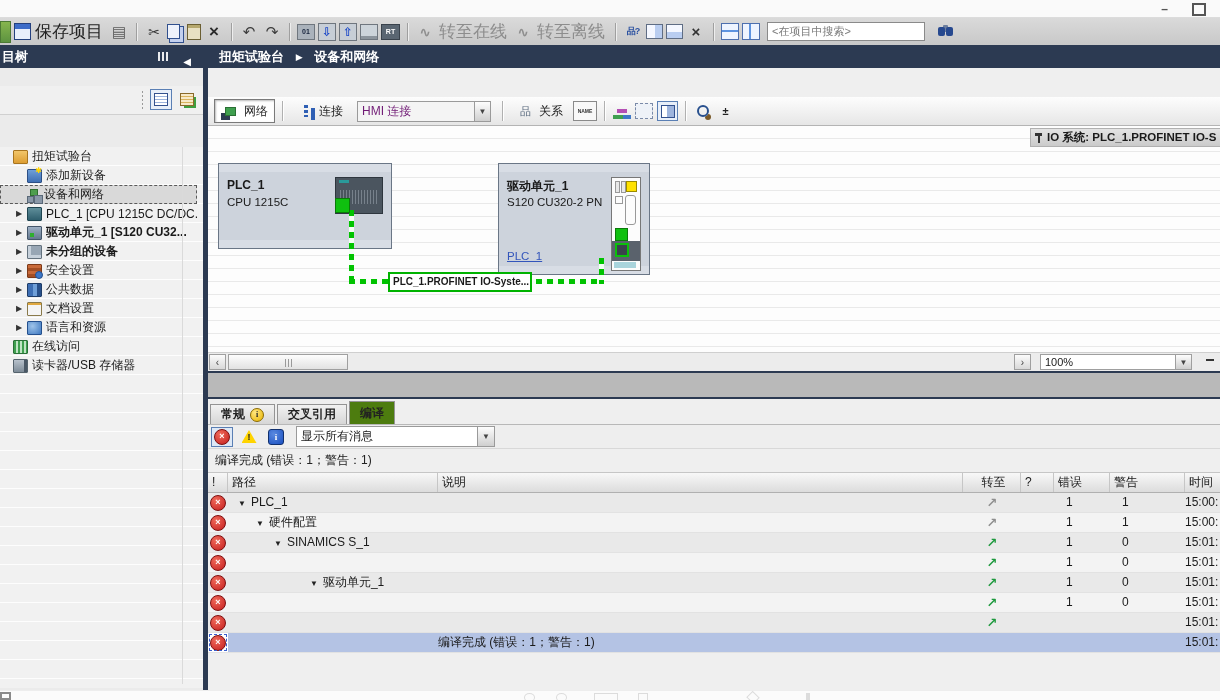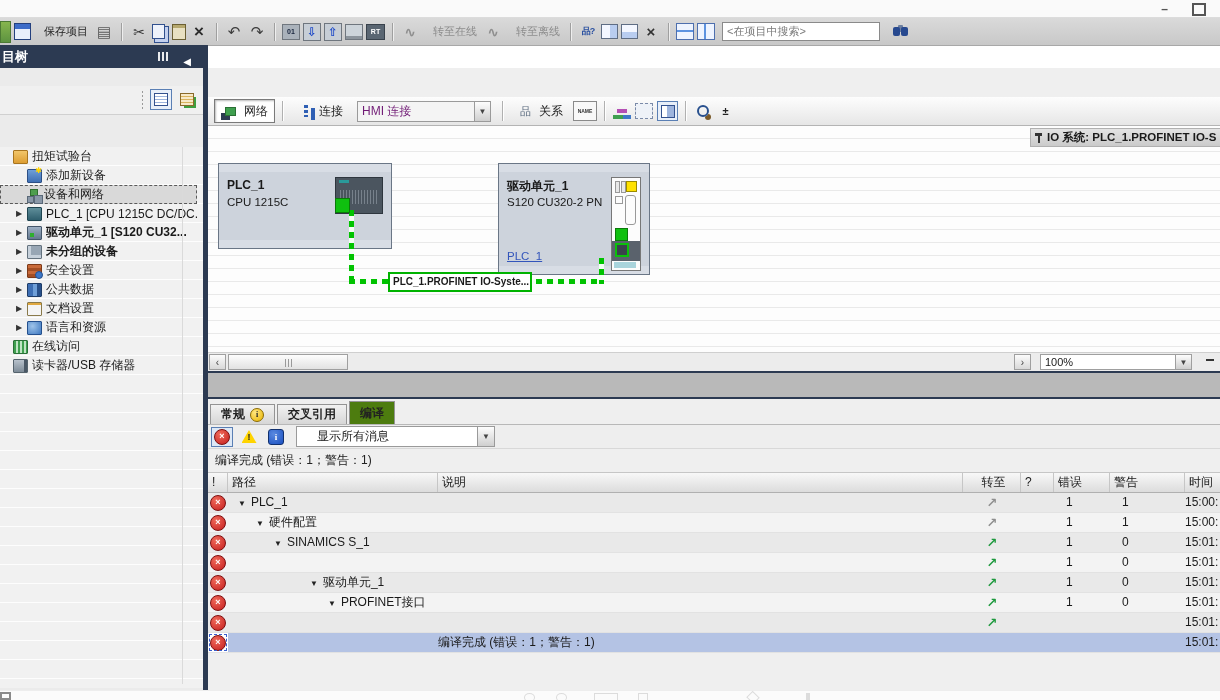--- a/index.html
+++ b/index.html
@@ -12,21 +12,21 @@
   #titlebar{left:0;top:0;width:1220px;height:17px;background:#fafafa;border-bottom:1px solid #dcdcdc;}
   .win-btn{position:absolute;top:3px;color:#555;font-size:12px;line-height:12px;cursor:default;}
   #btn-min{right:52px;font-weight:bold;}
   #btn-max{right:14px;width:10px;height:9px;border:2px solid #555;}
 
   
   #top-toolbar{left:0;top:18px;width:1220px;height:27px;background:linear-gradient(180deg,#dadada,#c8c8c8);
     border-bottom:1px solid #a8a8a8;display:flex;align-items:center;}
   .tb-items{display:flex;align-items:center;gap:3px;padding-left:0;}
   .tb-sep{width:1px;height:18px;background:#9f9f9f;margin:0 4px;box-shadow:1px 0 0 #eee;}
-  .tb-label{font-size:11px;color:#222;margin:0 3px 0 10px;white-space:nowrap;}
+  .tb-label{font-size:17px;color:#222;margin:0 3px 0 1px;white-space:nowrap;}
   .tb-label.dim{color:#8d8d8d;}
   .tbi{width:20px;height:20px;display:inline-flex;align-items:center;justify-content:center;
        font-size:13px;color:#333;position:relative;flex:0 0 auto;}
   .tb-search{width:148px;height:17px;border:1px solid #8a8a8a;background:#fff;color:#7a7a7a;
        font-size:11px;padding:0 4px;margin:0 4px;font-family:inherit;}
   [data-name="project-partial-icon"]{width:9px;background:linear-gradient(#86b54e,#5d9340);border:1px solid #4c7a34;margin-left:0;}
   [data-name="save-icon"]{background:linear-gradient(180deg,#3d6cc8 0 5px,#e9effc 5px 15px,#3d6cc8 15px);border:1px solid #24407e;width:15px;height:15px;}
   [data-name="print-icon"]::before{content:"▤";font-size:15px;color:#5a5a5a;}
   [data-name="cut-icon"]::before{content:"✂";font-size:14px;color:#333;}
   [data-name="copy-icon"]{width:11px;height:13px;background:#eef2fb;border:1px solid #31508e;box-shadow:3px 3px 0 #c3d0ee,3px 3px 0 1px #31508e;margin-right:4px;}
@@ -201,21 +201,21 @@
      border-bottom:1px solid #d8d8d8;display:flex;align-items:center;padding-left:3px;box-sizing:border-box;gap:5px;background:#eeeeee;}
   .f-btn{width:22px;height:20px;display:flex;align-items:center;justify-content:center;box-sizing:border-box;}
   .f-btn.sel{border:1px solid #5a7fb4;background:#dde8f6;}
   .error-icon{width:14px;height:14px;border-radius:50%;background:radial-gradient(circle at 35% 30%,#f06a5a,#c41e1e);
      border:1px solid #7e0e0e;color:#fff;font-size:9px;font-weight:bold;display:inline-flex;align-items:center;justify-content:center;line-height:1;}
   .warn-icon{width:15px;height:13px;background:#ffd400;clip-path:polygon(50% 0,100% 100%,0 100%);
      color:#222;font-size:9px;font-weight:bold;display:inline-flex;align-items:flex-end;justify-content:center;line-height:1.1;}
   .info-icon{width:14px;height:14px;border-radius:3px;background:radial-gradient(circle at 35% 30%,#5a8ae0,#1a4fc0);
      border:1px solid #10306e;color:#fff;font-size:9px;font-weight:bold;display:inline-flex;align-items:center;justify-content:center;font-family:"Liberation Serif",serif;}
   #filter-select{width:197px;height:19px;border:1px solid #9a9a9a;background:#fff;display:inline-flex;align-items:center;margin-left:4px;}
-  #filter-select .tx{flex:1;font-size:12px;padding-left:20px;}
+  #filter-select .tx{flex:1;font-size:12px;padding-left:4px;}
   #filter-select .ar{width:16px;height:100%;background:linear-gradient(180deg,#fdfdfd,#cfcfcf);border-left:1px solid #9a9a9a;
      font-size:8px;color:#444;display:flex;align-items:center;justify-content:center;}
   #insp-status{position:absolute;left:7px;top:53px;font-size:12px;color:#222;}
 
   
   #msg-table{position:absolute;left:0;top:73px;width:1012px;}
   .mhead{position:relative;height:19px;background:linear-gradient(180deg,#f8f8f8,#dcdcdc);border-top:1px solid #c6c6c6;border-bottom:1px solid #b0b0b0;font-size:12px;}
   .mhead .hc{position:absolute;top:0;height:19px;line-height:19px;padding-left:4px;box-sizing:border-box;border-right:1px solid #c6c6c6;overflow:hidden;white-space:nowrap;}
   .mrow{position:relative;height:19px;font-size:12px;border-bottom:1px solid #e2e2e2;}
   .mrow.even{background:#e9e9e9;}
@@ -294,20 +294,25 @@
         <input class="tb-search" data-name="project-search-input" value="&lt;在项目中搜索&gt;" style="">
         <span class="tbi" data-name="search-project-icon"></span>
       </div>
   </div>
 
   <div class="abs" id="tree-header" data-name="project-tree-header">
     <span data-name="project-tree-title">目树</span>
     <span class="hdr-bars" data-name="auto-collapse-icon"></span>
     <span class="hdr-collapse" data-name="collapse-panel-icon">◀</span>
   </div>
+  <div class="abs" id="breadcrumb" data-name="breadcrumb">
+    <b data-name="breadcrumb-project">扭矩试验台</b>
+    <span class="sep" data-name="breadcrumb-separator-icon">▶</span>
+    <b data-name="breadcrumb-page">设备和网络</b>
+  </div>
   <div class="abs" id="splitter" data-name="panel-splitter"></div>
 
   <div class="abs" id="sidebar" data-name="project-tree-panel"></div>
   <div class="abs" id="side-toolbar" data-name="sidebar-toolbar">
     <span class="side-dotsep" data-name="sidebar-toolbar-separator"></span>
     <span class="side-btn" id="btn-details" data-name="details-view-button"></span>
     <span class="side-btn" id="btn-sort" data-name="sort-view-button"></span>
   </div>
   <div class="abs" id="tree-body" data-name="project-tree">
       <div class="tree-row" data-name="tree-item-1" style="top: 0px; padding-left: 2px;">
@@ -541,21 +546,20 @@
             <span class="mc c1" data-name="message-path-cell" style="padding-left: 82px;"><span class="tri" data-name="chevron-down-icon">▼</span><span data-name="message-path-text">驱动单元_1</span></span>
             <span class="mc c3" data-name="goto-cell"><span class="goto green" data-name="goto-arrow-icon">↗</span></span>
             <span class="mc c5" data-name="errors-cell">1</span>
             <span class="mc c6" data-name="warnings-cell">0</span>
             <span class="mc c7" data-name="time-cell">15:01:</span>
           </div>
           <div class="mrow odd" data-name="message-row">
             <span class="mc c0" data-name="severity-cell">
               <span class="error-icon" data-name="error-icon">×</span>
             </span>
-            <span class="mc c1" data-name="message-path-cell" style="padding-left: 100px;"><span class="tri" data-name="chevron-down-icon">▼</span><span data-name="message-path-text">PROFINET接口</span></span>
             <span class="mc c3" data-name="goto-cell"><span class="goto green" data-name="goto-arrow-icon">↗</span></span>
             <span class="mc c5" data-name="errors-cell">1</span>
             <span class="mc c6" data-name="warnings-cell">0</span>
             <span class="mc c7" data-name="time-cell">15:01:</span>
           </div>
           <div class="mrow even" data-name="message-row">
             <span class="mc c0" data-name="severity-cell">
               <span class="error-icon" data-name="error-icon">×</span>
             </span>
             <span class="mc c3" data-name="goto-cell"><span class="goto green" data-name="goto-arrow-icon">↗</span></span>

